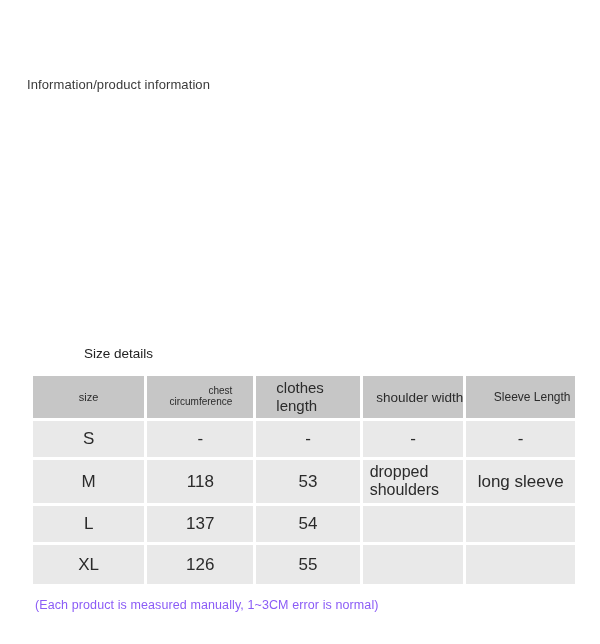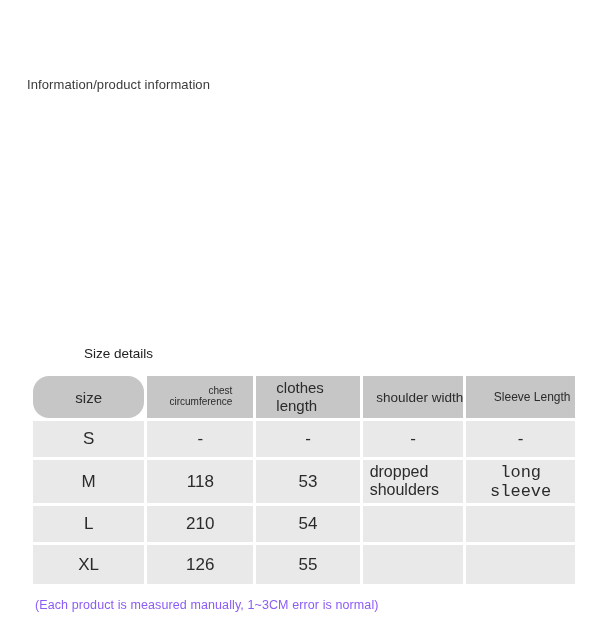--- a/index.html
+++ b/index.html
@@ -22,31 +22,31 @@
   .size-table th,.size-table td{
     background:#e9e9e9;text-align:center;vertical-align:middle;
     color:#2b2b2b;padding:0;overflow:hidden;
   }
   .size-table thead th{background:#c6c6c6;font-weight:400;}
   .size-table thead tr{height:42px;}
   .size-table tbody tr.r-s{height:36px;}
   .size-table tbody tr.r-m{height:43px;}
   .size-table tbody tr.r-l{height:36px;}
   .size-table tbody tr.r-xl{height:39px;}
-  th.h-size{font-size:15px;border-radius:16px;}
+  th.h-size{font-size:11px;}
   th.h-chest{text-align:left;padding-left:15px;}
   th.h-chest span{display:inline-block;max-width:70px;font-size:10px;line-height:1.15;text-align:right;}
   th.h-clothes{text-align:left;padding-left:20px;}
   th.h-clothes span{display:inline-block;max-width:64px;font-size:15px;line-height:1.2;text-align:left;}
   th.h-shoulder{font-size:13.5px;text-align:right;}
   th.h-sleeve{font-size:12px;padding-left:23px;}
   .size-table tbody td{font-size:17px;}
   td.cell-shoulder-m{text-align:left;padding-left:7px;margin-left:13px;}
   td.cell-shoulder-m span{display:inline-block;max-width:86px;font-size:16px;line-height:1.08;text-align:left;}
-  td.cell-sleeve-m{font-size:16px;font-family:Liberation Mono, monospace;}
+  td.cell-sleeve-m{font-size:16px;}
   .footnote{
     position:absolute;left:35px;top:598px;
     font-size:12.5px;color:#8b5cf6;letter-spacing:.1px;
   }
 </style>
 </head>
 <body>
 
 <div class="page">
 
@@ -81,21 +81,21 @@
       </tr>
       <tr class="r-m">
         <td>M</td>
         <td>118</td>
         <td>53</td>
         <td class="cell-shoulder-m"><span>dropped shoulders</span></td>
         <td class="cell-sleeve-m">long sleeve</td>
       </tr>
       <tr class="r-l">
         <td>L</td>
-        <td>210</td>
+        <td>137</td>
         <td>54</td>
         <td></td>
         <td></td>
       </tr>
       <tr class="r-xl">
         <td>XL</td>
         <td>126</td>
         <td>55</td>
         <td></td>
         <td></td>

